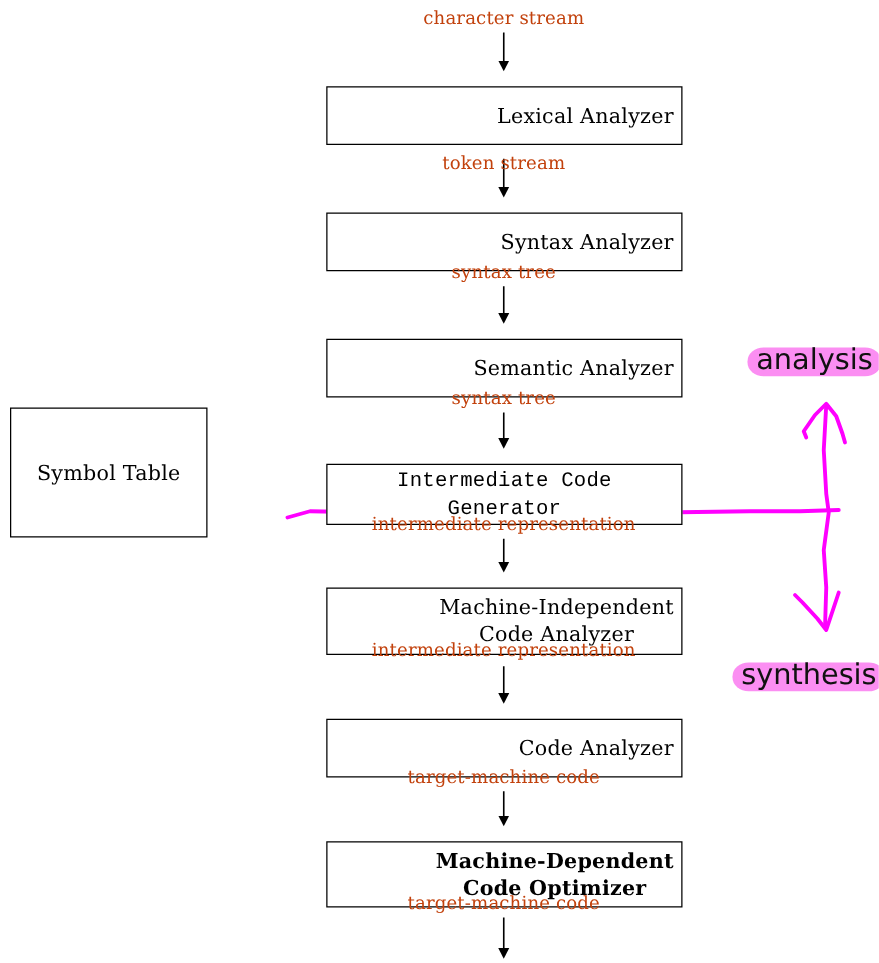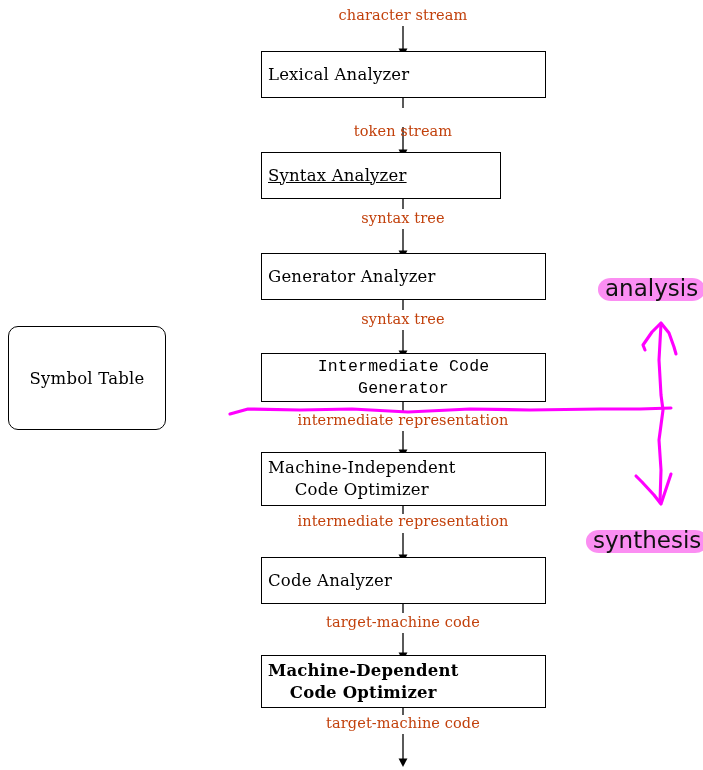--- a/index.html
+++ b/index.html
@@ -36,22 +36,23 @@
   }
 
   
   .phase-box {
     position: absolute;
     box-sizing: border-box;
     border: 1px solid #000000;
     background: #ffffff;
     display: flex;
     align-items: center;
-    justify-content: flex-start;
+    justify-content: flex-end;
     text-align: center;
+    margin-top: 18px;
   }
   .phase-box .phase-label {
     font-size: 16.5px;
     line-height: 1.32;
     letter-spacing: 0.012em;
     white-space: pre-line;
     padding: 0 6px;
   }
 
   
@@ -153,47 +154,47 @@
       <path d="M661,324 L659,360 L661,395 L663,410 L659,440 L661,470 L660,502"></path>
       <path d="M645,350 L643,345 L652,332 L661,323 L669,333 L674,347 L676,354"></path>
       <path d="M636,476 L642,482 L654,495 L661,504 L665,492 L669,480 L671,474"></path>
     </g>
   </svg>
 
   <div class="phase-box" id="box-lexical-analyzer" style="left:261px; top:51px; width:285px; height:47px;">
     <span class="phase-label">Lexical Analyzer</span>
   </div>
 
-  <div class="phase-box" id="box-syntax-analyzer" style="left:261px; top:152px; width:240px; height:47px;text-decoration:underline;">
+  <div class="phase-box" id="box-syntax-analyzer" style="left:261px; top:152px; width:285px; height:47px;">
     <span class="phase-label">Syntax Analyzer</span>
   </div>
 
   <div class="phase-box" id="box-semantic-analyzer" style="left:261px; top:253px; width:285px; height:47px;">
-    <span class="phase-label">Generator Analyzer</span>
+    <span class="phase-label">Semantic Analyzer</span>
   </div>
 
   <div class="phase-box" id="box-intermediate-code-generator" style="left:261px; top:353px; width:285px; height:49px;font-family:Liberation Mono, monospace;">
     <span class="phase-label">Intermediate Code Generator</span>
   </div>
 
   <div class="phase-box" id="box-machine-independent-code-optimizer" style="left:261px; top:452px; width:285px; height:54px;">
     <span class="phase-label">Machine-Independent
-Code Optimizer</span>
+Code Analyzer</span>
   </div>
 
   <div class="phase-box" id="box-code-generator" style="left:261px; top:557px; width:285px; height:47px;">
     <span class="phase-label">Code Analyzer</span>
   </div>
 
   <div class="phase-box" id="box-machine-dependent-code-optimizer" style="left:261px; top:655px; width:285px; height:53px;font-weight:bold;">
     <span class="phase-label">Machine-Dependent
 Code Optimizer</span>
   </div>
 
-  <div id="symbol-table-box" style="left:8px; top:326px; width:158px; height:104px;border-radius:10px;">
+  <div id="symbol-table-box" style="left:8px; top:326px; width:158px; height:104px;">
     <span class="phase-label">Symbol Table</span>
   </div>
 
   <div class="edge-caption" style="left:253px; top:8px;  width:300px;">character stream</div>
 
   <div class="edge-caption" style="left:253px; top:124px; width:300px;">token stream</div>
 
   <div class="edge-caption" style="left:253px; top:211px; width:300px;">syntax tree</div>
 
   <div class="edge-caption" style="left:253px; top:312px; width:300px;">syntax tree</div>

